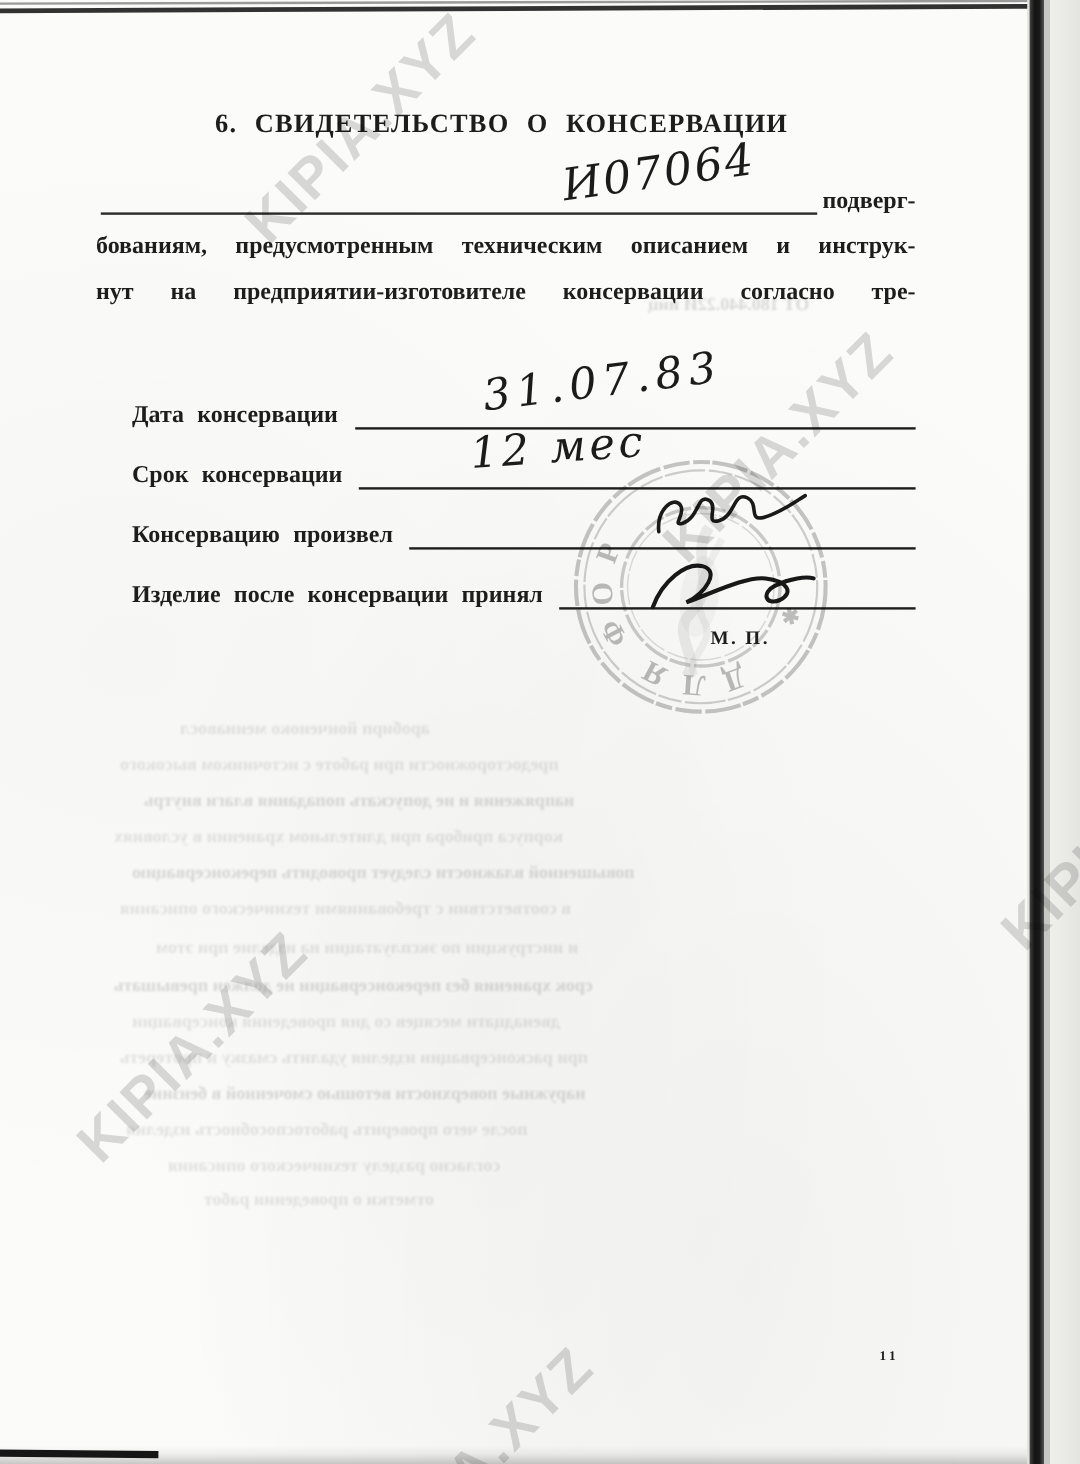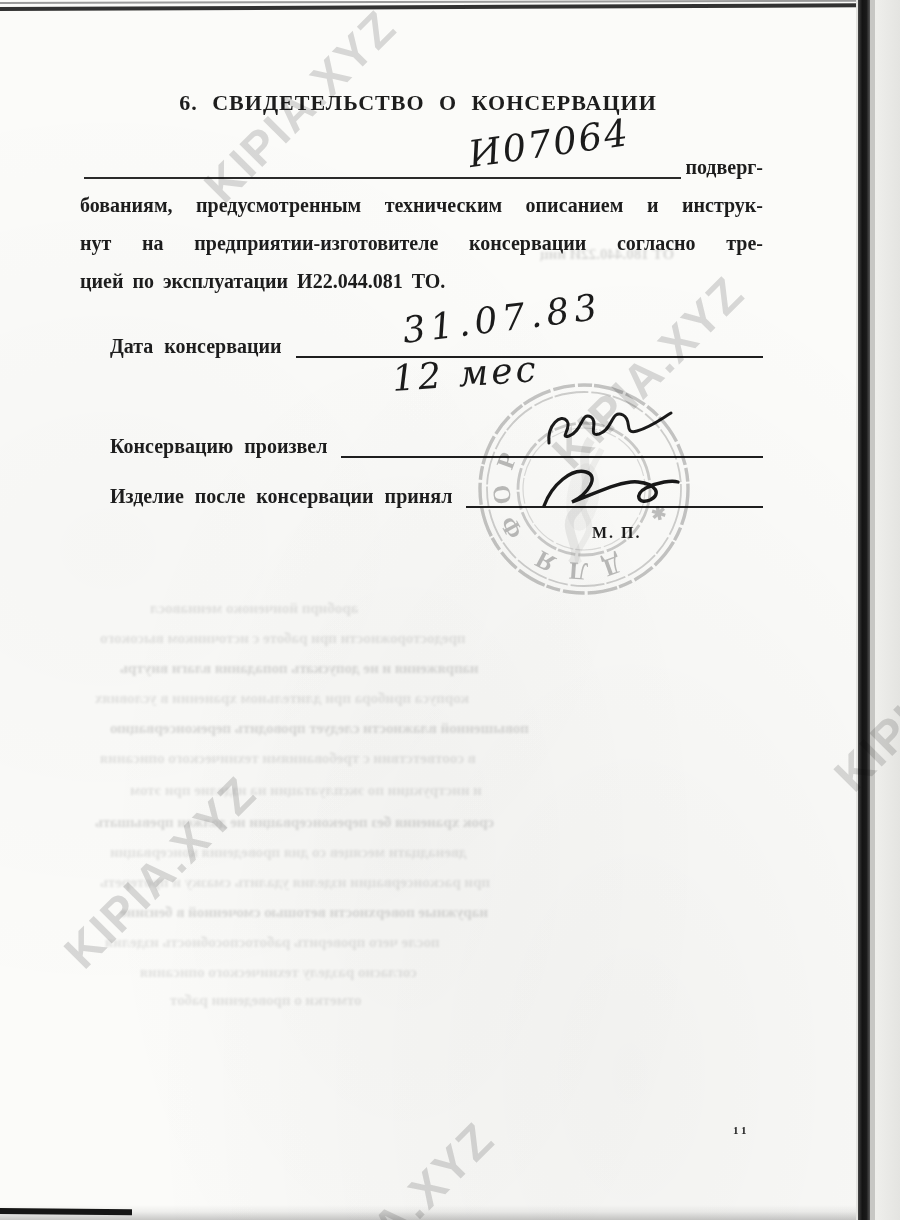--- a/index.html
+++ b/index.html
@@ -85,27 +85,30 @@
 
   <div class="title">6. СВИДЕТЕЛЬСТВО О КОНСЕРВАЦИИ</div>
 
   <div class="para">
     <div class="pline l1">
       <span class="serial-slot"></span>
       <span class="after">подверг-</span>
     </div>
     <div class="pline just">бованиям, предусмотренным техническим описанием и инструк-</div>
     <div class="pline just">нут на предприятии-изготовителе консервации согласно тре-</div>
-    <div class="pline">цией по эксплуатации И22.044.081 ТО.</div>
   </div>
 
   <div class="hand hand-serial">И07064</div>
 
   <div class="frow" style="top:328px;">
     <span class="flabel">Дата консервации</span>
+    <span class="fline"></span>
+  </div>
+  <div class="frow" style="top:378px;">
+    <span class="flabel">Срок консервации</span>
     <span class="fline"></span>
   </div>
   <div class="frow" style="top:428px;">
     <span class="flabel">Консервацию произвел</span>
     <span class="fline"></span>
   </div>
   <div class="frow" style="top:478px;">
     <span class="flabel">Изделие после консервации принял</span>
     <span class="fline"></span>
   </div>

